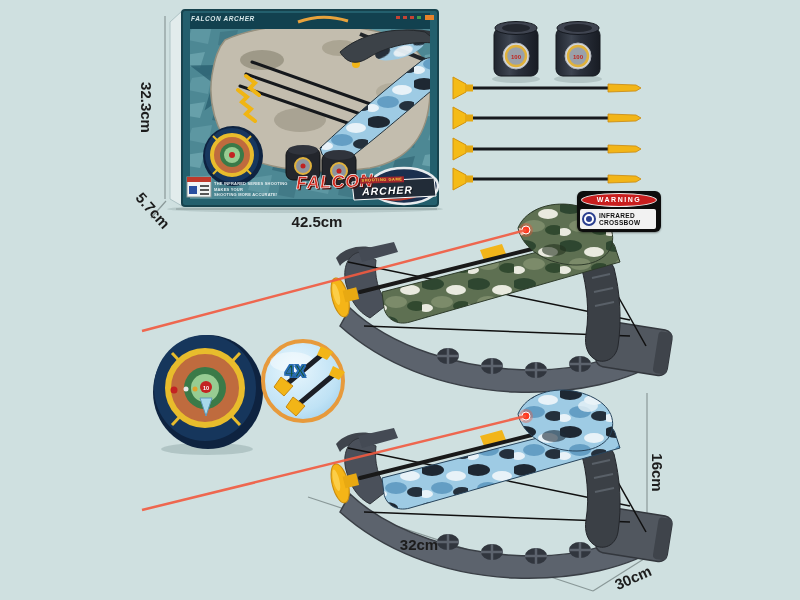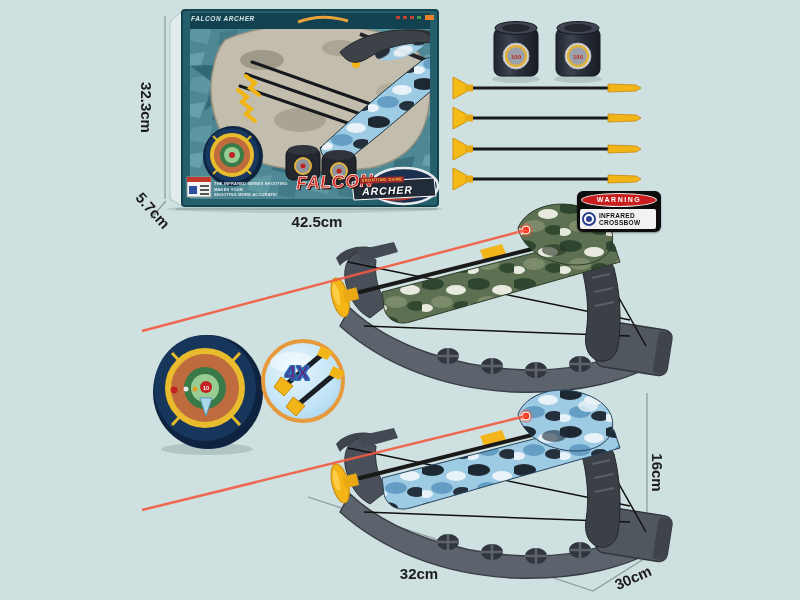--- a/index.html
+++ b/index.html
@@ -16,22 +16,22 @@
         border-radius:50%;color:#fff;font-size:7px;font-weight:bold;letter-spacing:1.5px;
         text-align:center;line-height:12px;}
   .warn-body{margin-top:2px;width:76px;height:20px;background:#f2f2f2;border-radius:2px;
         display:flex;align-items:center;gap:3px;padding:0 2px;box-sizing:border-box;}
   .warn-icon{width:14px;height:14px;border-radius:50%;background:#fff;border:2px solid #2a3f8f;
         box-sizing:border-box;position:relative;flex:0 0 auto;}
   .warn-icon::after{content:"";position:absolute;left:2px;top:2px;width:6px;height:6px;
         border-radius:50%;background:#2a3f8f;}
   .warn-text{color:#111;font-size:6.5px;font-weight:800;line-height:7.5px;letter-spacing:.3px;}
   
-  .qty{position:absolute;left:258px;top:362px;width:40px;font-size:20px;font-weight:900;
-       color:#701a75;-webkit-text-stroke:1.2px #2a6db4;
+  .qty{position:absolute;left:258px;top:362px;width:40px;font-size:17px;font-weight:900;
+       color:#14532d;-webkit-text-stroke:1.2px #2a6db4;
        text-shadow:1px 1px 0 #2a6db4,-1px 1px 0 #2a6db4,1px -1px 0 #2a6db4,-1px -1px 0 #2a6db4;padding-left:27px;}
   
   .logo-falcon{position:absolute;left:296px;top:171px;width:110px;font-size:18px;font-weight:900;
        font-style:italic;color:#d42a1e;letter-spacing:.5px;transform:rotate(-2deg);
        -webkit-text-stroke:.6px #ffffff;text-shadow:1.5px 1.5px 0 #4a100c;}
   .logo-tag{position:absolute;left:360px;top:177px;width:44px;height:6px;background:#a0262c;
        color:#f6d33c;font-size:4px;font-weight:bold;text-align:center;line-height:6px;
        letter-spacing:.5px;transform:rotate(-2deg);}
   .logo-archer{position:absolute;left:362px;top:184px;width:72px;font-size:10.5px;font-weight:900;
        font-style:italic;color:#fff;letter-spacing:1px;transform:rotate(-2deg);
@@ -358,21 +358,21 @@
     <ellipse cx="224" cy="50" rx="12" ry="6" fill="#1d2b38" opacity=".6"></ellipse>
     <circle cx="196" cy="30" r="7" fill="rgba(255,80,50,.35)"></circle>
     <circle cx="196" cy="30" r="4" fill="#ff3b22" stroke="#fff"></circle>
   </g>
   <line x1="526" y1="416" x2="142" y2="510" stroke="#f25a40" stroke-width="2.5" opacity=".9"></line>
 </svg>
 
 <div class="dim rot90" style="left:118px;top:99px;width:56px;">32.3cm</div>
 <div class="dim" style="left:131px;top:202px;width:44px;transform:rotate(48deg);">5.7cm</div>
 <div class="dim" style="left:289px;top:213px;width:56px;">42.5cm</div>
-<div class="dim" style="left:397px;top:565px;width:44px;">32cm</div>
+<div class="dim" style="left:397px;top:536px;width:44px;">32cm</div>
 <div class="dim" style="left:609px;top:569px;width:48px;transform:rotate(-24deg);">30cm</div>
 <div class="dim rot90" style="left:635px;top:464px;width:44px;">16cm</div>
 
 <div class="warn">
   <div class="warn-title">WARNING</div>
   <div class="warn-body">
     <span class="warn-icon"></span>
     <span class="warn-text">
       <div>INFRARED</div>
       <div>CROSSBOW</div>

